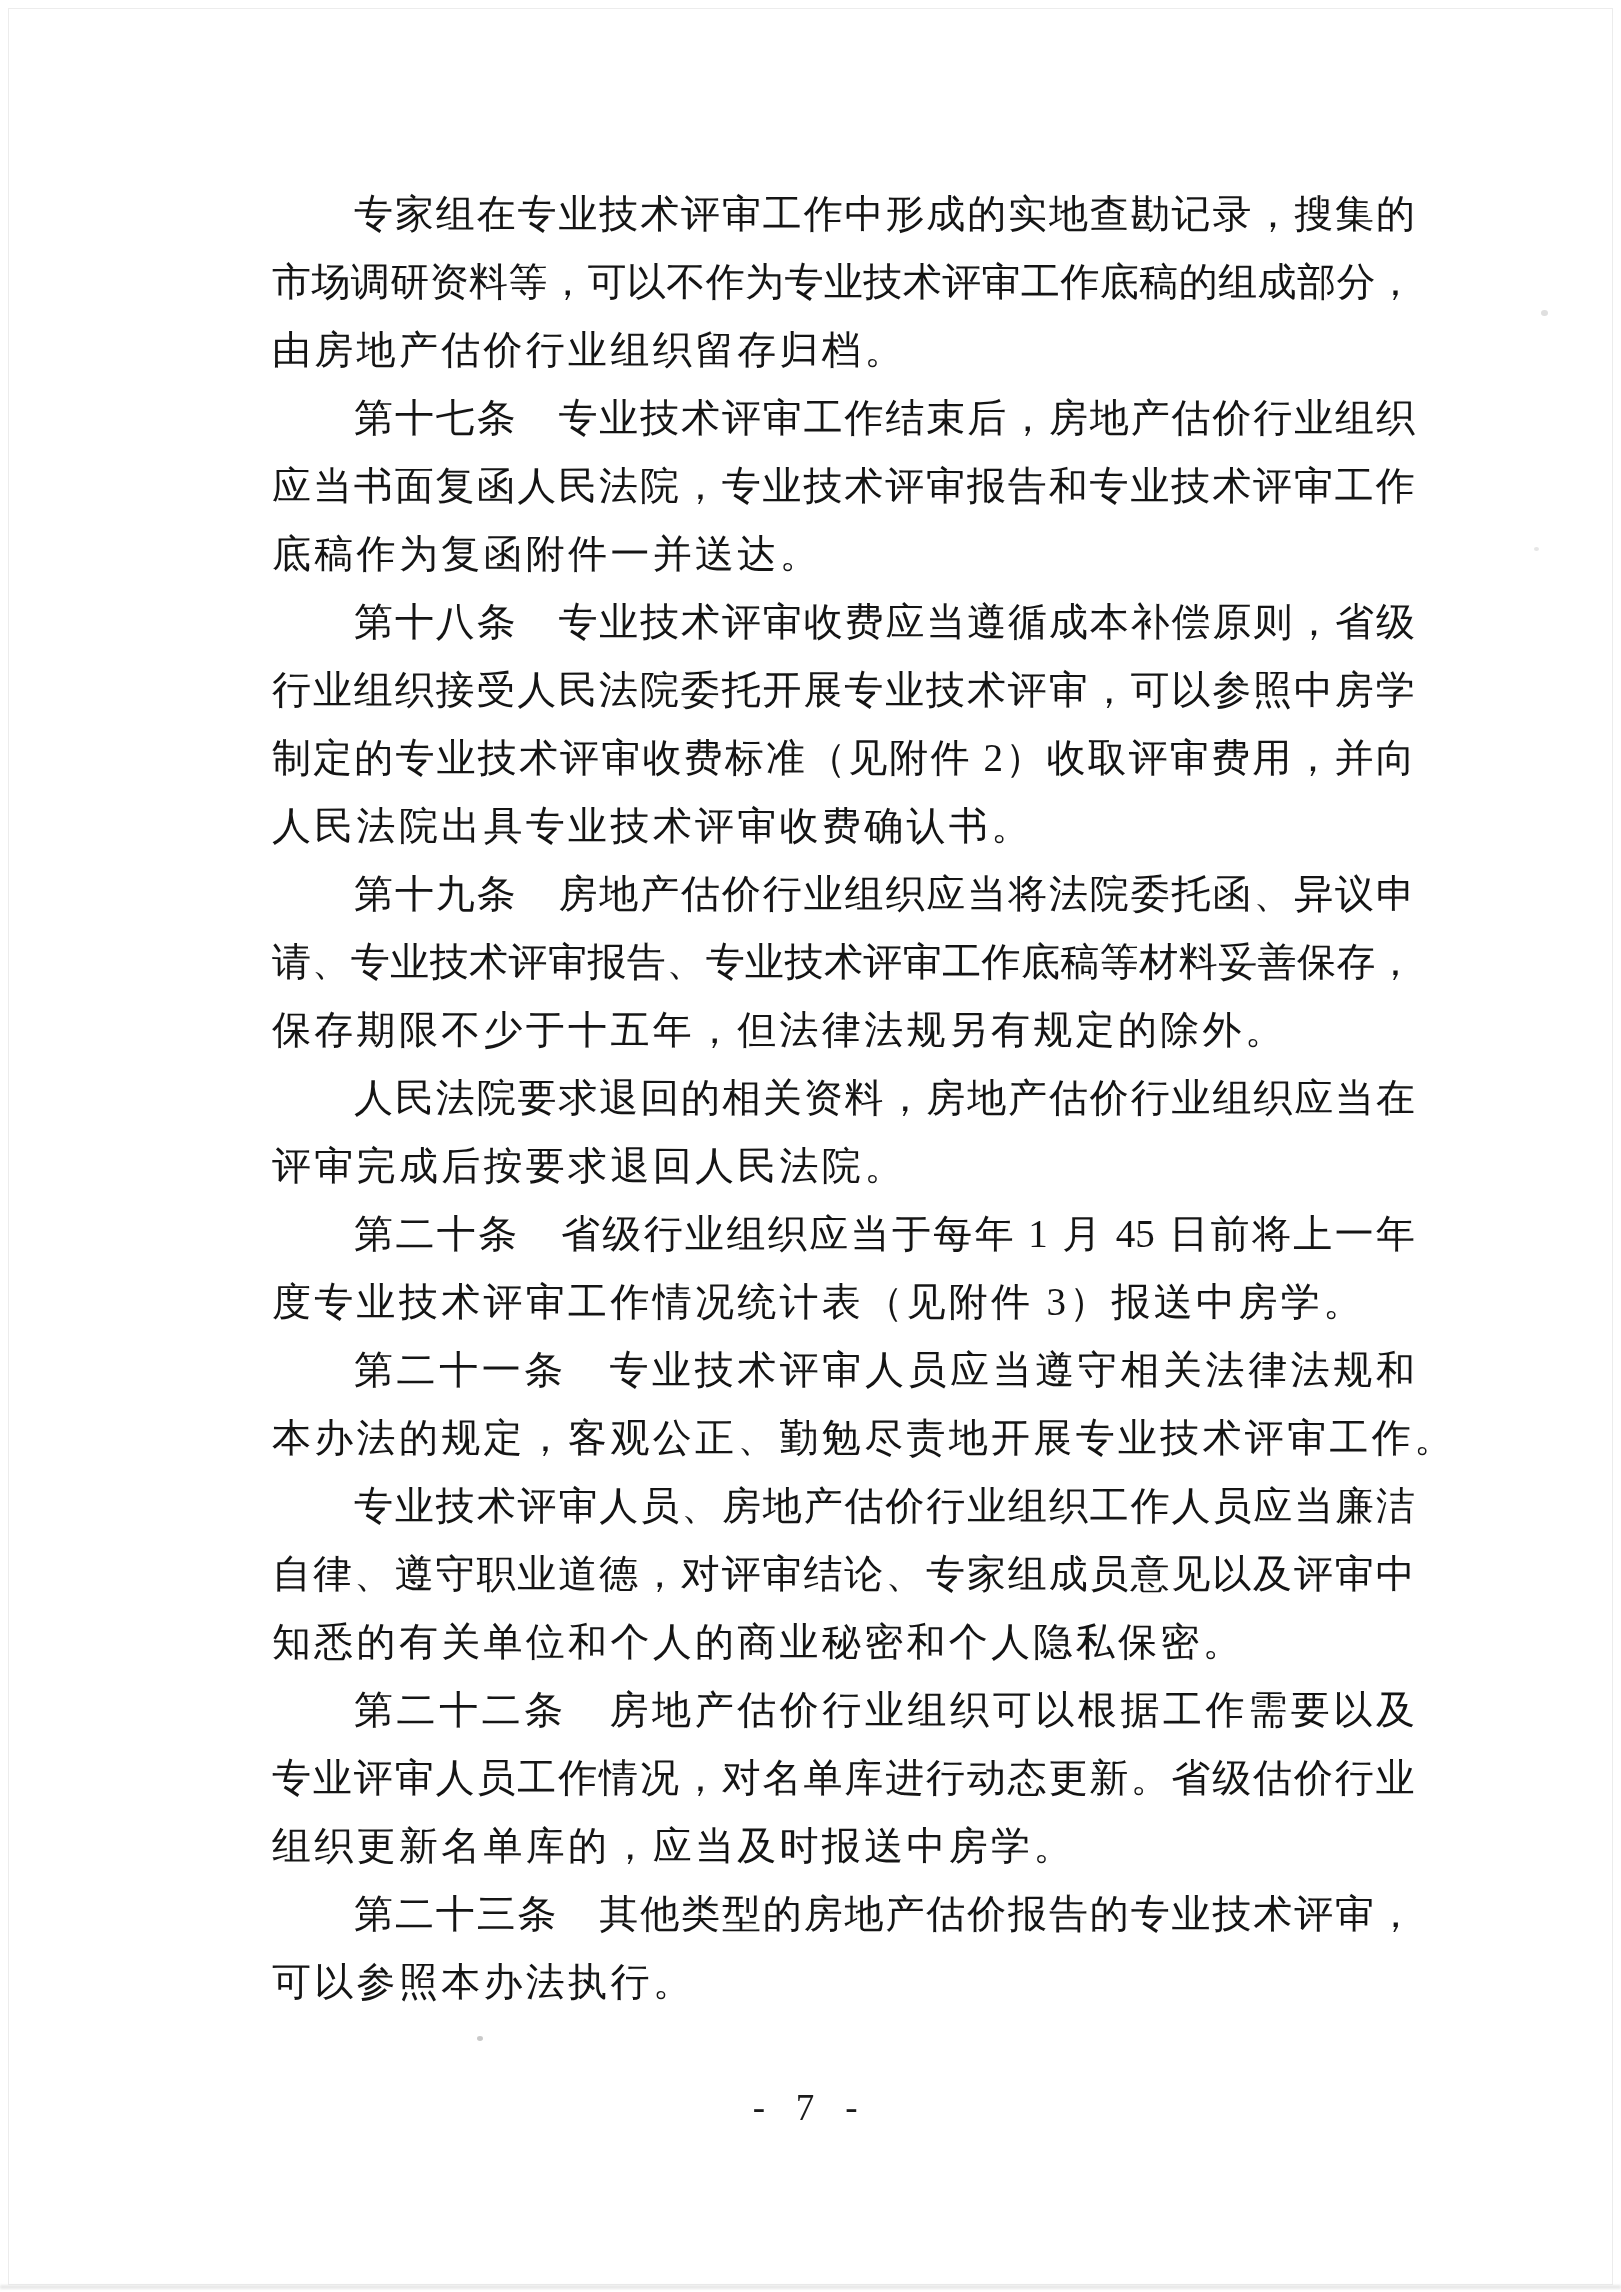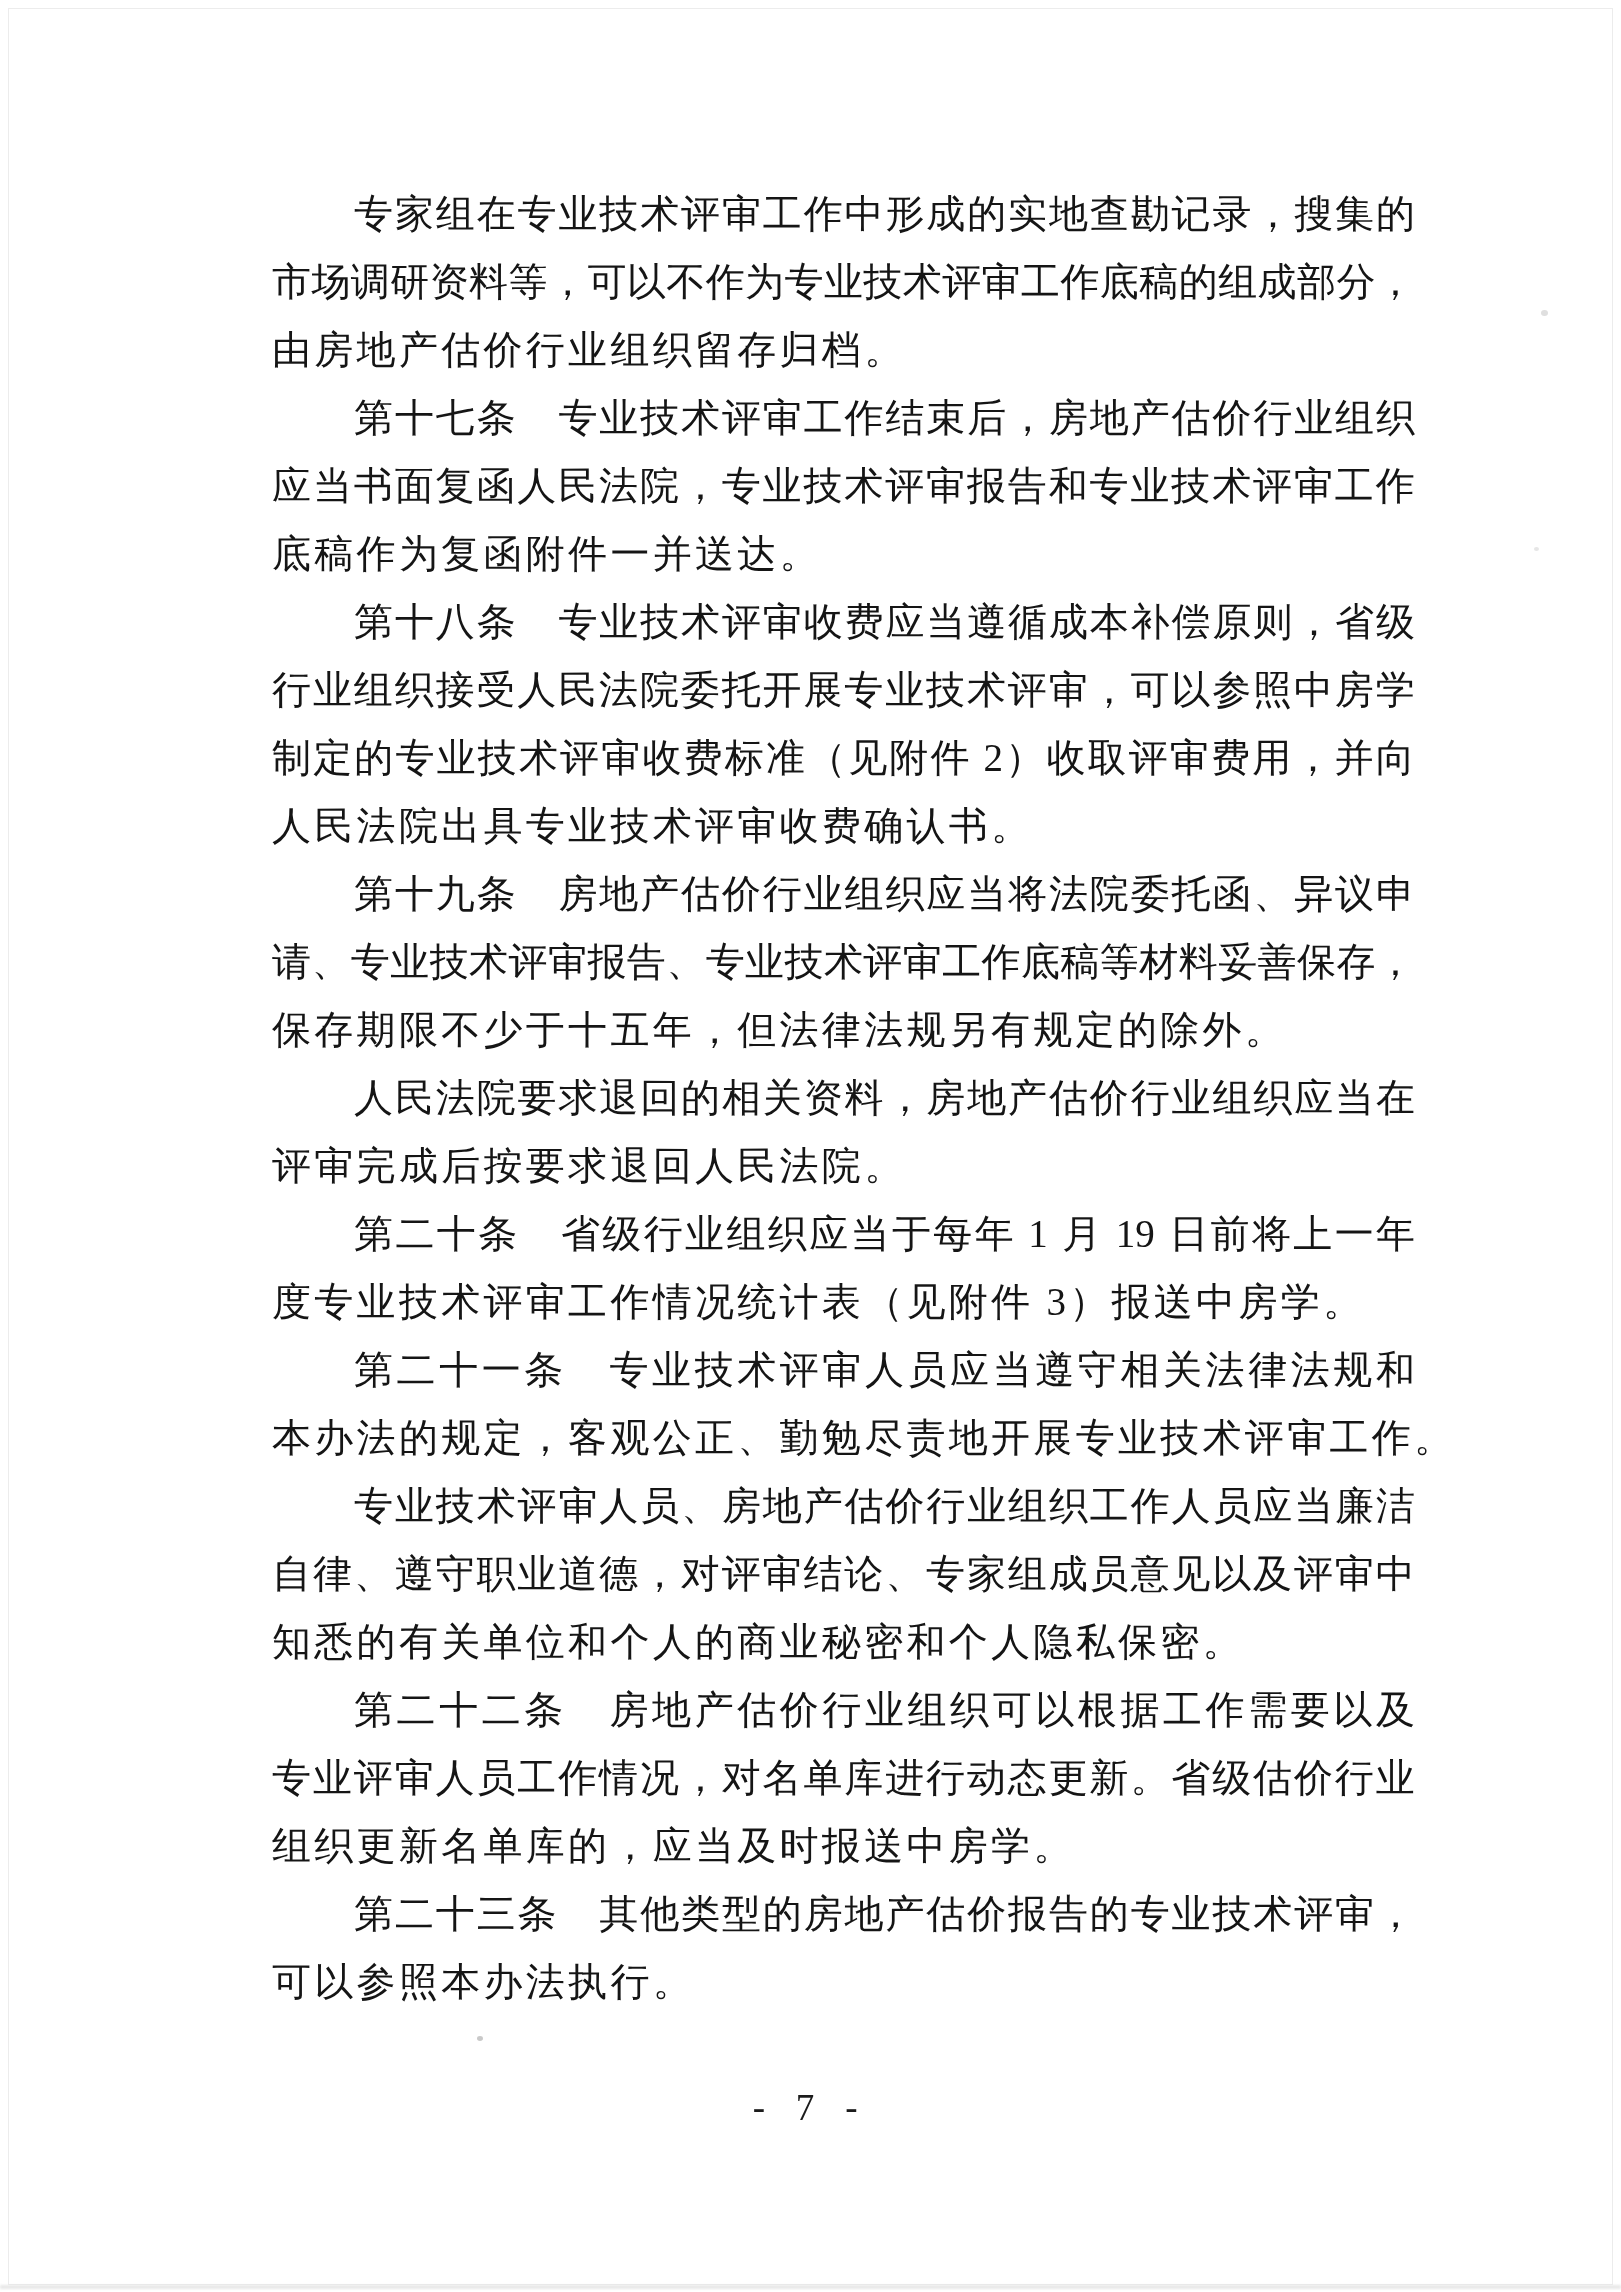--- a/index.html
+++ b/index.html
@@ -469,21 +469,21 @@
         <span class="ch">应</span>
         <span class="ch">当</span>
         <span class="ch">于</span>
         <span class="ch">每</span>
         <span class="ch">年</span>
         <span class="ch"> </span>
         <span class="ch">1</span>
         <span class="ch"> </span>
         <span class="ch">月</span>
         <span class="ch"> </span>
-        <span class="ch">19</span>
+        <span class="ch">45</span>
         <span class="ch"> </span>
         <span class="ch">日</span>
         <span class="ch">前</span>
         <span class="ch">将</span>
         <span class="ch">上</span>
         <span class="ch">一</span>
         <span class="ch">年</span>
       </div>
       <div class="line last">
         <span class="ch">度</span>

